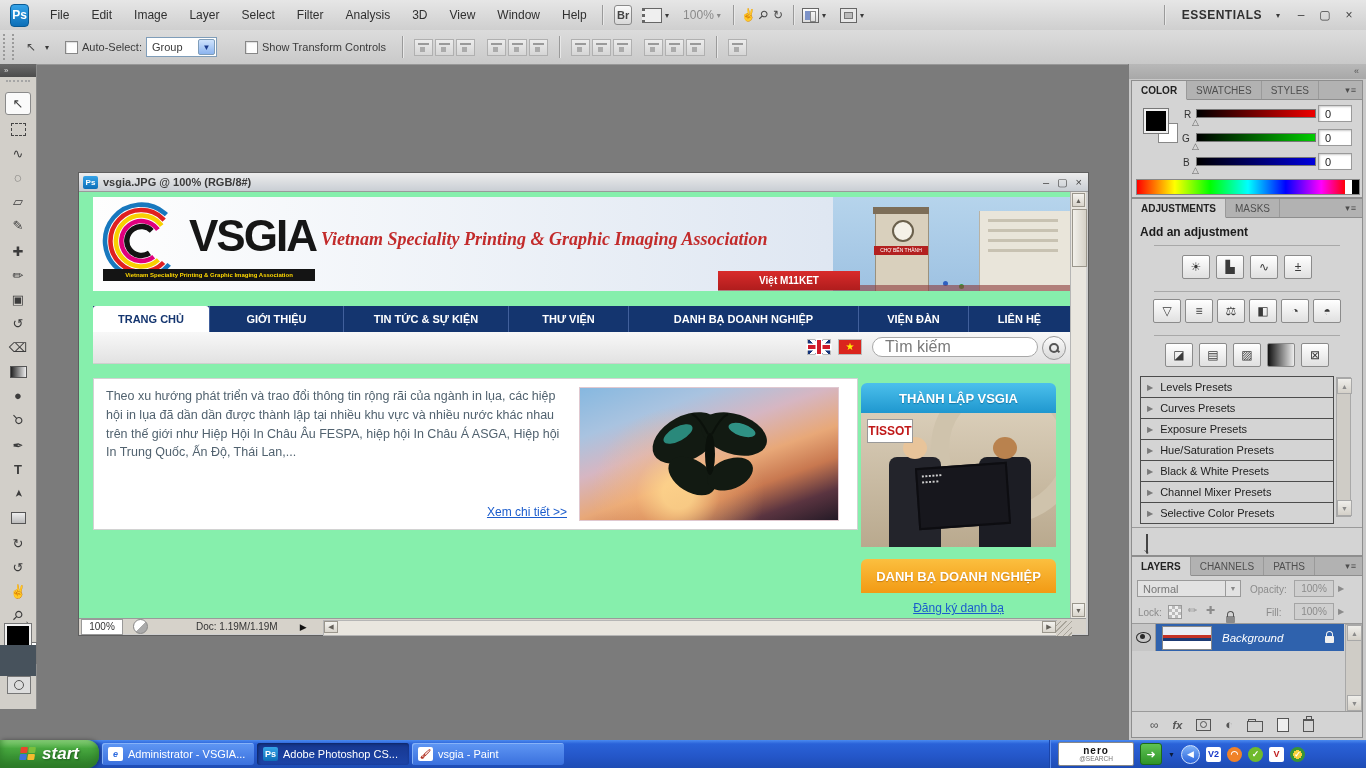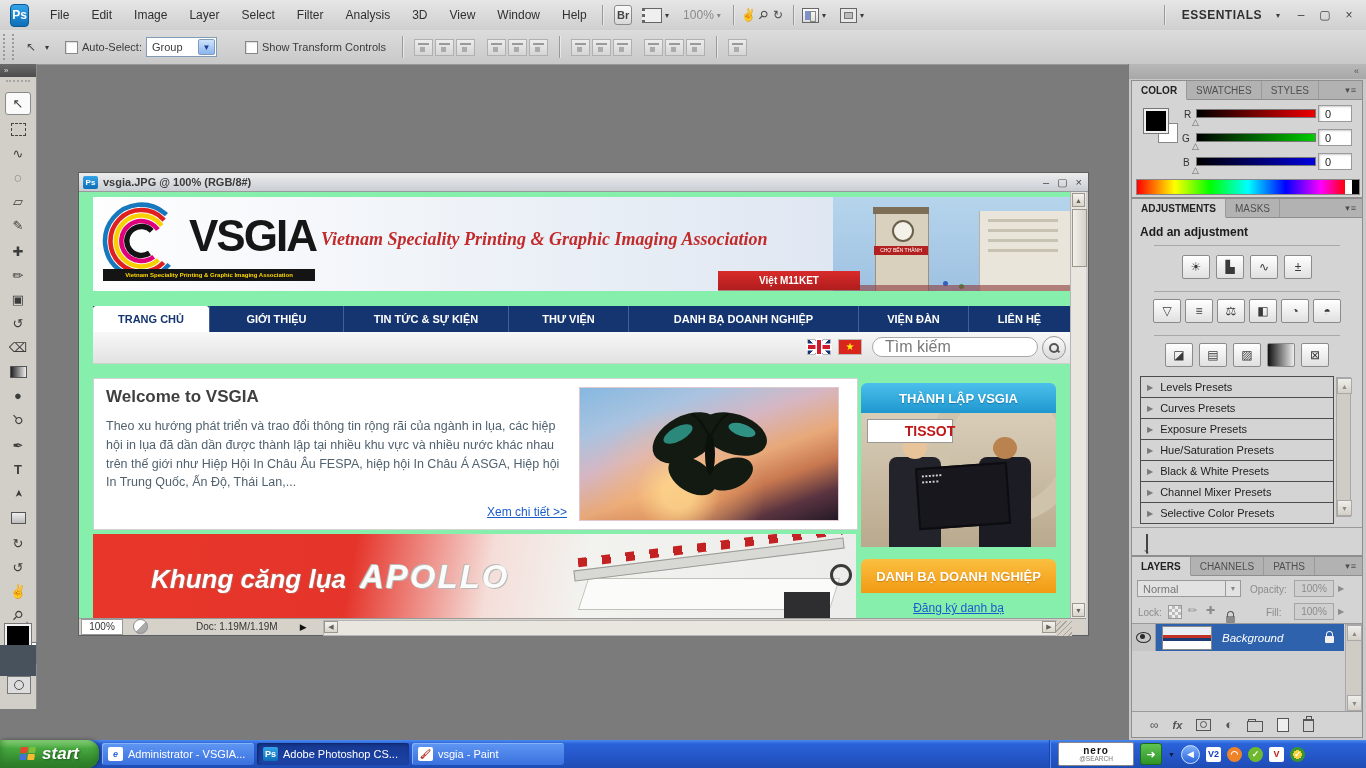--- a/index.html
+++ b/index.html
@@ -166,21 +166,21 @@
        display:flex;align-items:center;justify-content:center;text-shadow:0 1px 1px #1479a8;}
   #sbphoto{left:782px;top:221px;width:195px;height:134px;background:linear-gradient(#d9cdb8,#b9a98e);overflow:hidden;}
   #arch{left:70px;top:-40px;width:150px;height:150px;border:18px solid #cfc3ac;border-radius:50%;box-sizing:border-box;}
   .man{position:absolute;width:52px;height:96px;background:#23242b;border-radius:8px 8px 0 0;top:44px;}
   .man .head{position:absolute;left:14px;top:-20px;width:24px;height:22px;border-radius:50%;}
   #man1{left:28px;}  #man1 .head{background:#e8c49a;}
   #man2{left:118px;background:#1c1d24;} #man2 .head{background:#b9824e;}
   #poster{left:56px;top:52px;width:92px;height:62px;background:#17171d;transform:rotate(-4deg);
           border:2px solid #0d0d11;color:#cfcfcf;font-size:4px;padding:4px;box-sizing:border-box;line-height:1.6;}
   #tissot{left:6px;top:6px;width:44px;height:22px;background:#fff;border:1px solid #999;color:#c01818;
-          font-weight:bold;font-size:14px;display:flex;align-items:center;justify-content:center;padding-left:40px;}
+          font-weight:bold;font-size:12px;display:flex;align-items:center;justify-content:center;}
   #sb2{left:782px;top:367px;width:195px;height:34px;border-radius:6px 6px 0 0;
        background:linear-gradient(#fbbf3f,#f29a14);color:#fff;font-weight:bold;font-size:13px;
        display:flex;align-items:center;justify-content:center;text-shadow:0 1px 1px #c97d0c;}
   #reglink{left:782px;top:409px;width:195px;text-align:center;font-size:12px;color:#1b5ccc;text-decoration:underline;}
   #apollo{left:14px;top:342px;width:763px;height:84px;overflow:hidden;
           background:linear-gradient(100deg,#e8362a 0%,#e5342a 34%,#f5ded9 52%,#f2f2ef 64%,#ececea 100%);}
   #apollo-text{left:58px;top:24px;font-style:italic;font-weight:bold;font-size:26px;color:#fff;
                text-shadow:1px 1px 0 #c9554a,-1px -1px 0 #c9554a;}
   #apollo-brand{font-size:33px;letter-spacing:2px;color:#fbfbfb;text-shadow:1px 1px 0 #b9b9b5,-1px -1px 0 #b9b9b5;margin-left:14px;}
   #machine{left:470px;top:0;width:293px;height:84px;}
@@ -460,21 +460,20 @@
       <span class="flag" id="flag-uk"></span>
       <span class="flag" id="flag-vn">★</span>
       <input id="wsearch" class="abs" placeholder="Tìm kiếm" style="">
       <div id="wsearch-btn" class="abs">
           <span class="mag"></span>
         </div>
     </div>
 
     <div id="welcome" class="abs">
       <div id="welcome-col" class="abs">
-        <p id="welcome-title">Welcome to VSGIA</p>
         <p id="welcome-text">Theo xu hướng phát triển và trao đổi thông tin rộng rãi của ngành in lụa, các hiệp hội in lụa đã dần dần được thành lập tại nhiều khu vực và nhiều nước khác nhau trên thế giới như Hiệp Hội In Châu Âu FESPA, hiệp hội In Châu Á ASGA, Hiệp hội In Trung Quốc, Ấn Độ, Thái Lan,...</p>
         <a id="readmore">Xem chi tiết &gt;&gt;</a>
       </div>
       <div id="butterfly" class="abs">
         <svg width="260" height="134" viewBox="0 0 260 134">
           <g fill="#121a12">
             <ellipse cx="106" cy="50" rx="36" ry="22" transform="rotate(-28 106 50)"></ellipse>
             <ellipse cx="154" cy="46" rx="34" ry="20" transform="rotate(18 154 46)"></ellipse>
             <ellipse cx="112" cy="88" rx="26" ry="16" transform="rotate(32 112 88)"></ellipse>
             <ellipse cx="150" cy="86" rx="24" ry="15" transform="rotate(-22 150 86)"></ellipse>
@@ -495,30 +494,20 @@
         </div>
       <div class="man" id="man2">
           <div class="head"></div>
         </div>
       <div id="poster" class="abs">■ ■ ■ ■ ■ ■<br>■ ■ ■ ■ ■</div>
       <div id="tissot" class="abs">TISSOT</div>
     </div>
     <div id="sb2" class="abs">DANH BẠ DOANH NGHIỆP</div>
     <a id="reglink" class="abs">Đăng ký danh bạ</a>
 
-    <div id="apollo" class="abs">
-      <div id="apollo-text" class="abs"><span>Khung căng lụa</span><span id="apollo-brand">APOLLO</span></div>
-      <div id="machine" class="abs">
-        <div class="table"></div>
-          <div class="rail"></div>
-          <div class="clamps"></div>
-        <div class="base"></div>
-          <div class="crank"></div>
-      </div>
-    </div>
   </div>
 
   <div id="vscroll" class="abs">
     <div class="xpbtn" style="position:absolute;left:1px;top:1px;width:13px;height:14px;">
         <span>▲</span>
       </div>
     <div id="vthumb"></div>
     <div class="xpbtn" style="position:absolute;left:1px;bottom:1px;width:13px;height:14px;">
         <span>▼</span>
       </div>

